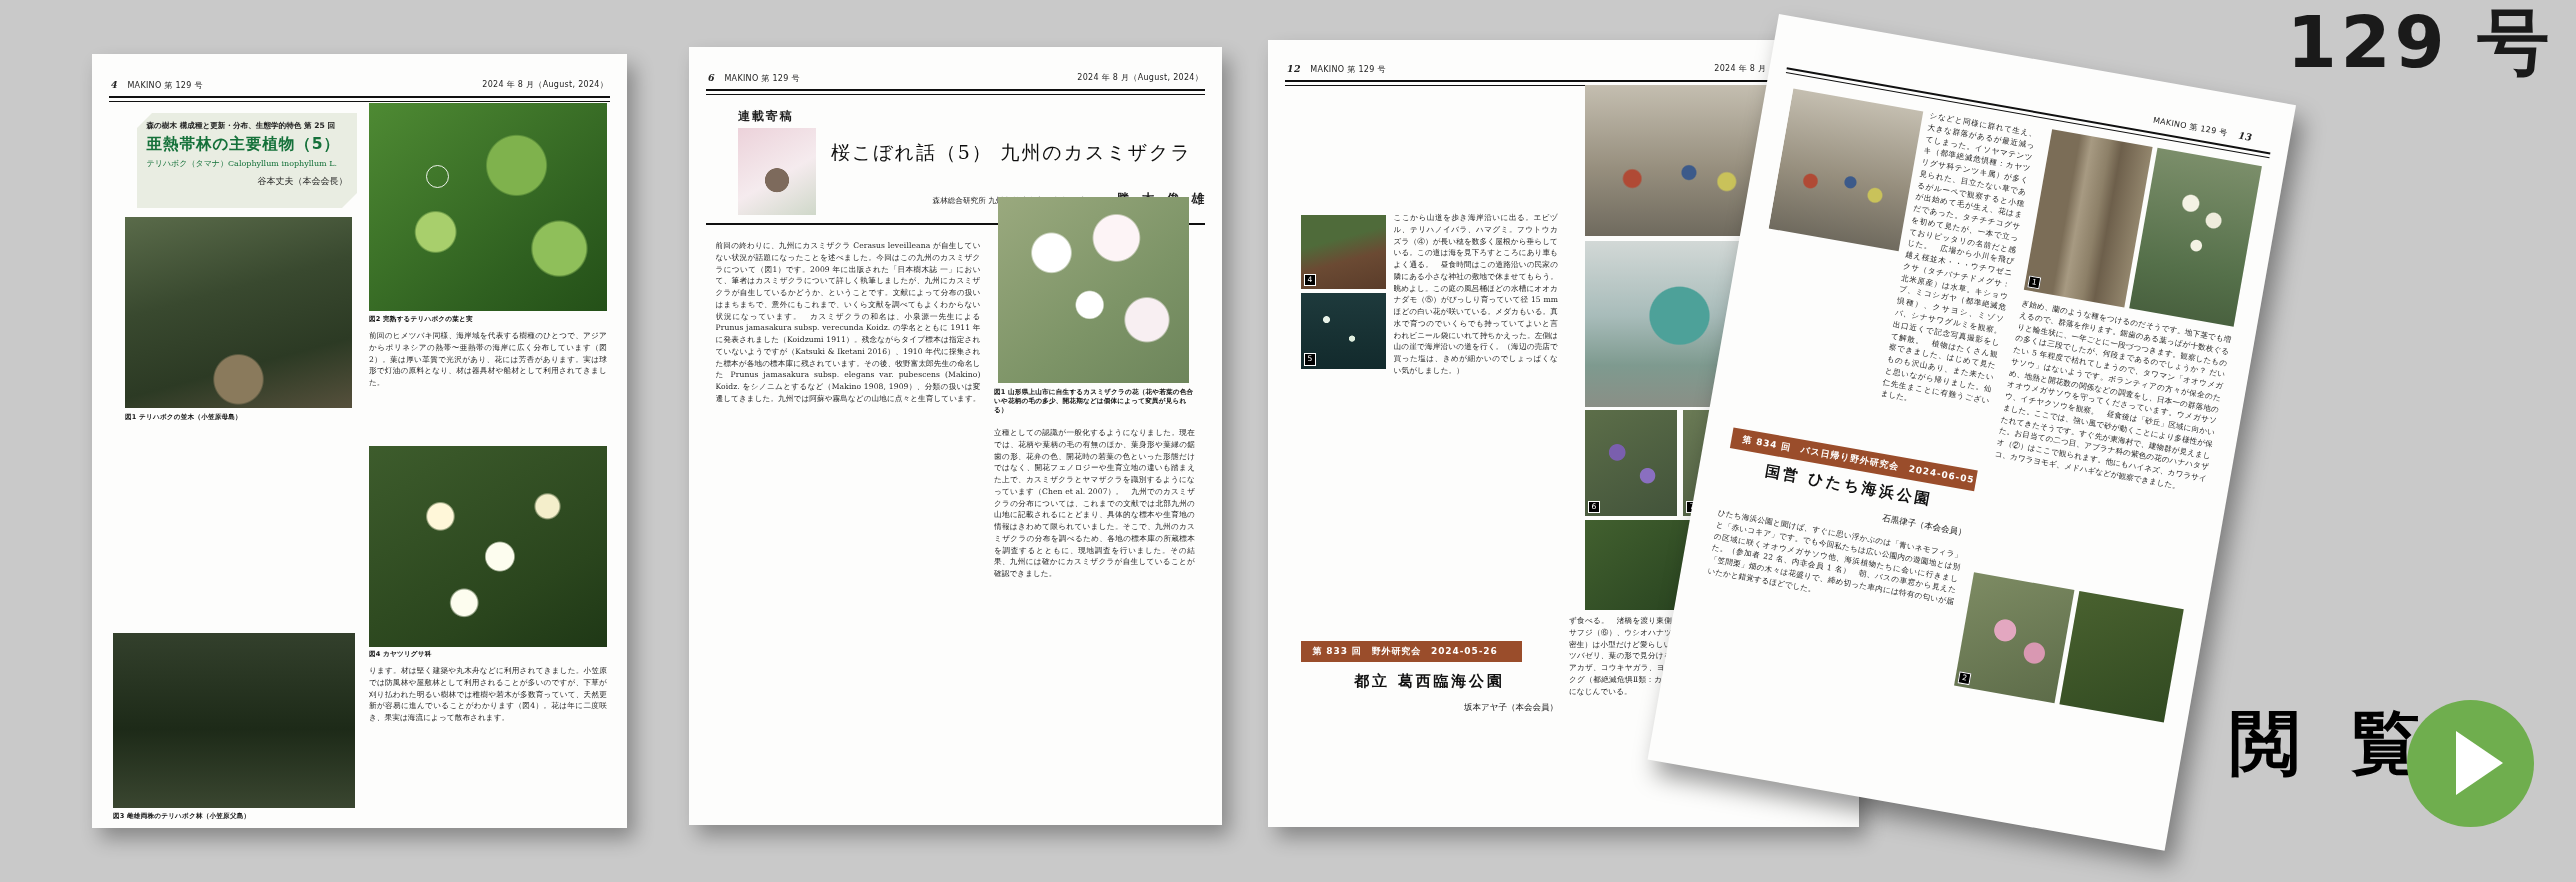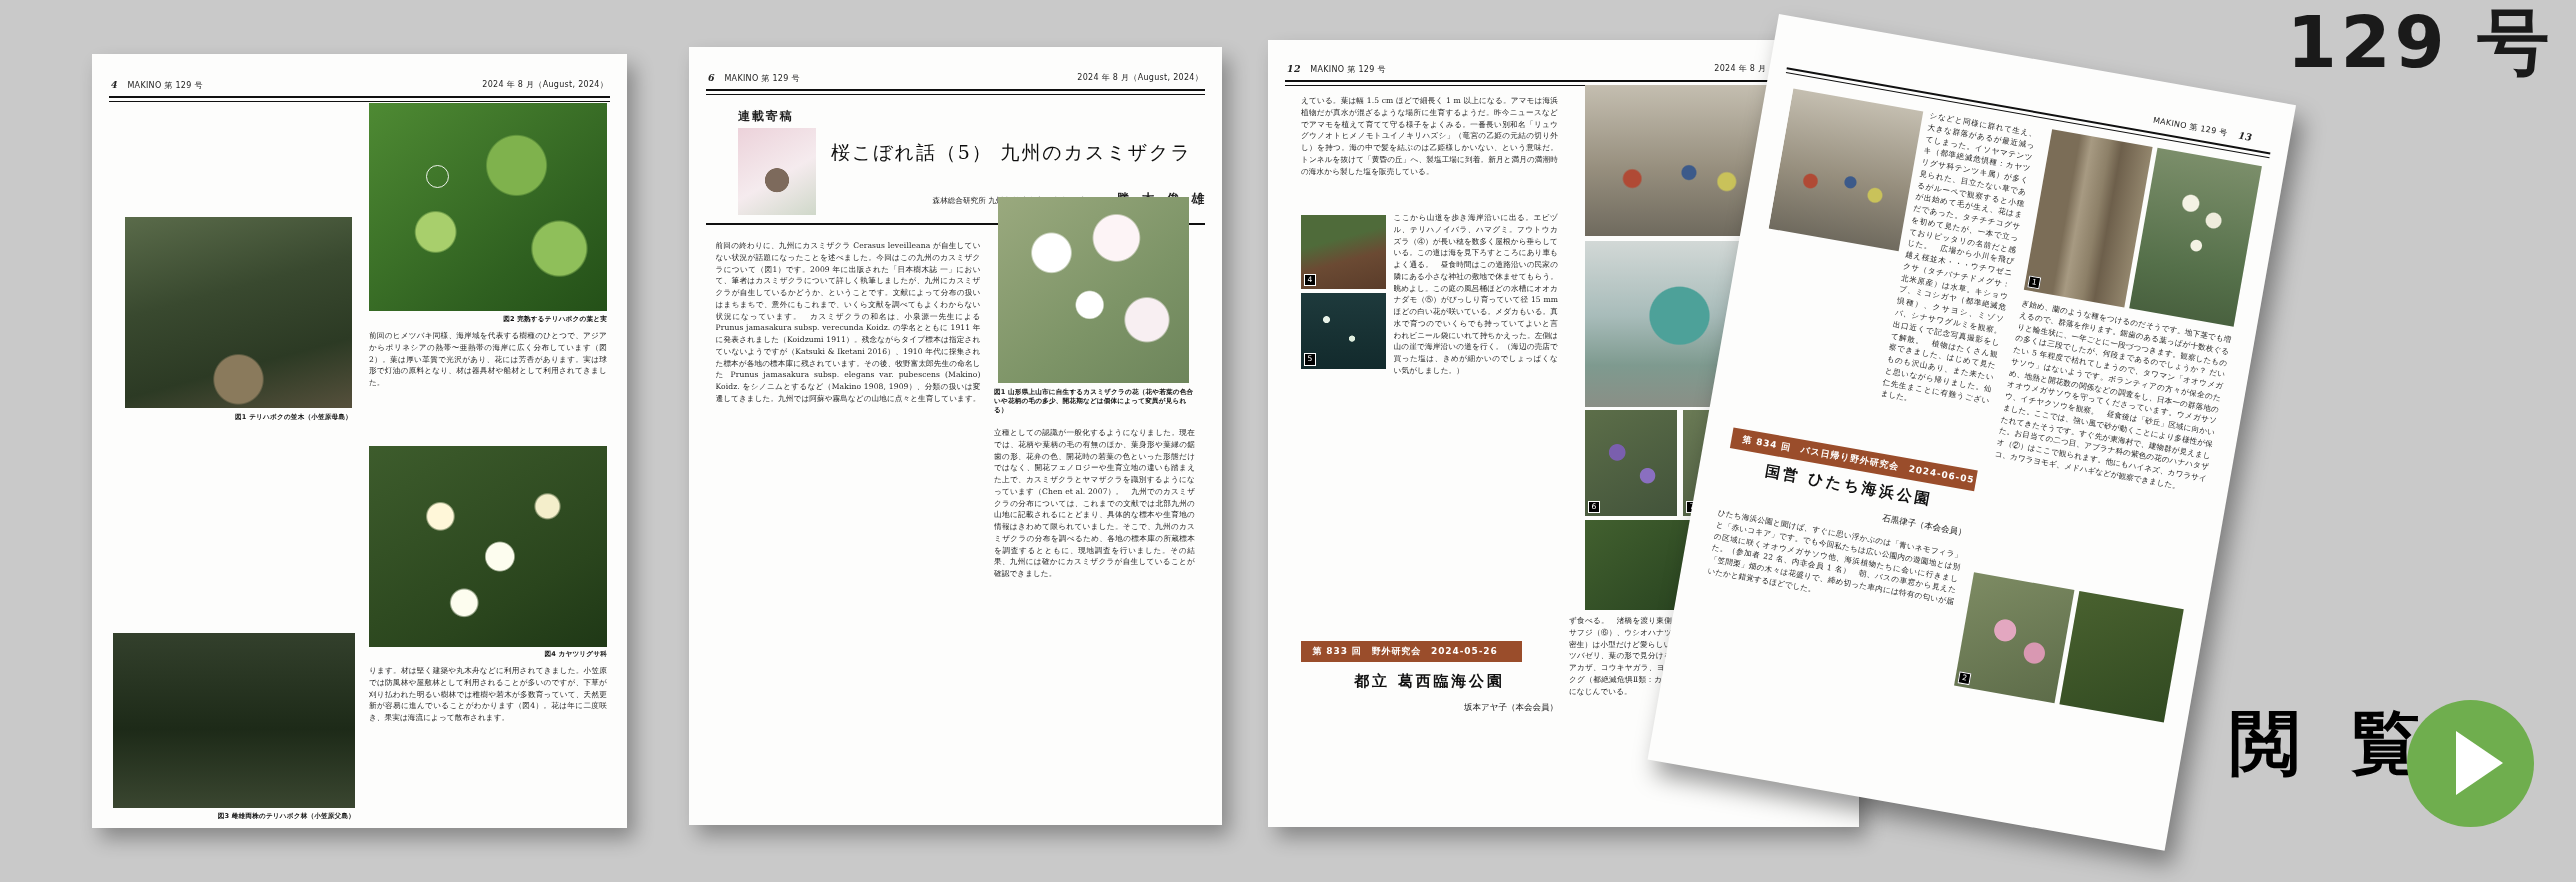--- a/index.html
+++ b/index.html
@@ -8,21 +8,21 @@
   .stage{position:absolute;inset:0;}
 
   
   .page{position:absolute;background:#fdfdfc;box-shadow:7.6px 11.4px 19px rgba(0,0,0,.33);}
   .pghead{position:absolute;left:19px;right:19px;display:flex;justify-content:space-between;
           font-size:8px;color:#222;letter-spacing:0.3px;}
   .pgnum{font-family:"DejaVu Serif",serif;font-style:italic;font-weight:bold;margin-right:9.5px;font-size:9.5px;}
   .rule{position:absolute;left:17px;right:17px;height:2.8px;border-top:2.4px solid #101010;border-bottom:0.9px solid #101010;}
   .jtext{font-family:"DejaVu Serif",serif;font-size:7.6px;line-height:1.55;text-align:justify;
          color:#222;overflow:hidden;position:absolute;letter-spacing:0.1px;}
-  .cap{position:absolute;font-size:6.6px;font-weight:bold;text-align:right;color:#111;letter-spacing:0.2px;}
+  .cap{position:absolute;font-size:6.6px;font-weight:bold;text-align:left;color:#111;letter-spacing:0.2px;}
   .photo{position:absolute;overflow:hidden;}
   .pbadge{position:absolute;left:2.8px;bottom:2.8px;width:10.4px;height:10.4px;background:#000;color:#fff;
           font-size:7.6px;line-height:10.4px;text-align:center;border:0.9px solid #fff;}
   .banner{position:absolute;background:#9a4d2b;color:#fff;font-size:9px;font-weight:bold;
           line-height:21px;height:21px;padding-left:11.4px;letter-spacing:0.9px;}
   .atitle{position:absolute;font-family:"DejaVu Serif",serif;font-weight:bold;font-size:15px;
           text-align:center;color:#101010;letter-spacing:2.8px;}
   .abyline{position:absolute;font-family:"DejaVu Serif",serif;font-size:8.5px;text-align:right;color:#111;}
 
   
@@ -122,20 +122,26 @@
 
 <div class="stage">
 
   <div class="page" id="page1">
     <div class="pghead" style="top:24.6px">
       <span><span class="pgnum">4</span><span>MAKINO 第 129 号</span></span>
       <span>2024 年 8 月（August, 2024）</span>
     </div>
     <div class="rule" style="top:42px"></div>
 
+    <div class="tbox">
+      <div class="kicker">森の樹木 構成種と更新・分布、生態学的特色 第 25 回</div>
+      <div class="maintitle">亜熱帯林の主要植物（5）</div>
+      <div class="subtitle">テリハボク（タマナ）Calophyllum inophyllum L.</div>
+      <div class="tbyline">谷本丈夫（本会会長）</div>
+    </div>
 
     <div class="photo ph-forest" style="left:33px;top:163px;width:227px;height:191px"></div>
     <div class="cap" style="left:33px;top:359px;width:227px">図1 テリハボクの並木（小笠原母島）</div>
     <div class="photo ph-darkforest" style="left:21px;top:579px;width:242px;height:175px"></div>
     <div class="cap" style="left:21px;top:758px;width:242px">図3 雌雄両株のテリハボク林（小笠原父島）</div>
 
     <div class="photo ph-leaves" style="left:277px;top:49px;width:238px;height:208px">
       <div class="ring"></div>
     </div>
     <div class="cap" style="left:277px;top:261px;width:238px">図2 完熟するテリハボクの葉と実</div>
@@ -168,21 +174,20 @@
     <div class="jtext" style="left:305px;top:380px;width:201px;height:371px">立種としての認識が一般化するようになりました。現在では、花柄や葉柄の毛の有無のほか、葉身形や葉縁の鋸歯の形、花弁の色、開花時の若葉の色といった形態だけではなく、開花フェノロジーや生育立地の違いも踏まえた上で、カスミザクラとヤマザクラを識別するようになっています（Chen et al. 2007）。　九州でのカスミザクラの分布については、これまでの文献では北部九州の山地に記載されるにとどまり、具体的な標本や生育地の情報はきわめて限られていました。そこで、九州のカスミザクラの分布を調べるため、各地の標本庫の所蔵標本を調査するとともに、現地調査を行いました。その結果、九州には確かにカスミザクラが自生していることが確認できました。</div>
   </div>
 
   <div class="page" id="page3">
     <div class="pghead" style="top:23px">
       <span><span class="pgnum">12</span><span>MAKINO 第 129 号</span></span>
       <span>2024 年 8 月（August, 2024）</span>
     </div>
     <div class="rule" style="top:40px"></div>
 
-    <div class="jtext" style="left:33px;top:55px;width:257px;height:115px">えている。葉は幅 1.5 cm ほどで細長く 1 m 以上になる。アマモは海浜植物だが真水が混ざるような場所に生育するようだ。昨今ニュースなどでアマモを植えて育てて守る様子をよくみる。一番長い別和名「リュウグウノオトヒメノモトユイノキリハズシ」（竜宮の乙姫の元結の切り外し）を持つ。海の中で髪を結ぶのは乙姫様しかいない、という意味だ。トンネルを抜けて「黄昏の丘」へ、製塩工場に到着。新月と満月の満潮時の海水から製した塩を販売している。</div>
 
     <div style="position:absolute;left:33px;top:172px;width:257px;height:416px;overflow:hidden">
       <div class="floatph">
         <div class="photo ph-roof" style="height:74px">
           <span class="pbadge">4</span>
         </div>
         <div class="photo ph-water" style="height:76px">
           <span class="pbadge">5</span>
         </div>
       </div>

